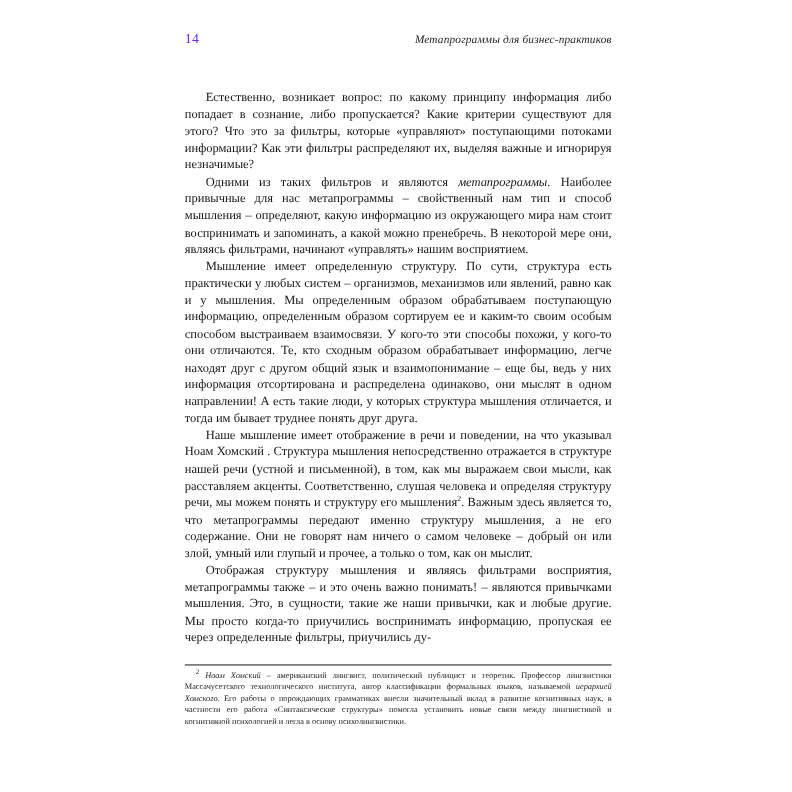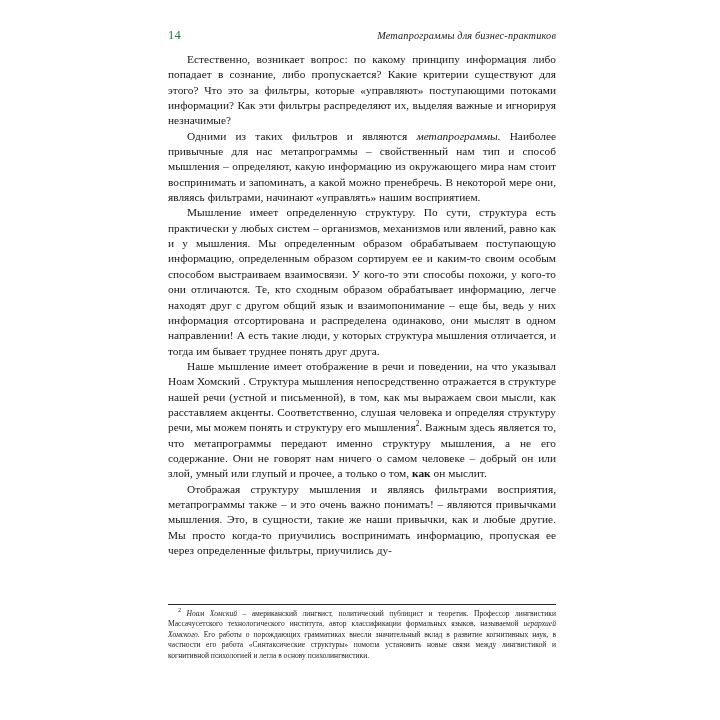--- a/index.html
+++ b/index.html
@@ -28,47 +28,47 @@
   .runhead {
     display: flex;
     align-items: baseline;
     justify-content: space-between;
     margin-top: 28px;
     height: 16px;
   }
   .folio {
     font-size: 12.5px;
     letter-spacing: .2px;
-    color: #15803d;
+    color: #6d28d9;
   }
   .runtitle {
     font-size: 10.3px;
     letter-spacing: .15px;
     color: #212121;
     white-space: nowrap;
     font-style: italic;
   }
   
   .body {
-    margin-top: 8px;
+    margin-top: 38px;
   }
   p.para {
     margin: 0;
     text-indent: 19px;
     text-align: justify;
     font-size: 11.35px;
     line-height: 15.35px;
     color: #161616;
     -webkit-hyphens: manual;
     hyphens: manual;
     word-spacing: .1px;
   }
   p.para + p.para { margin-top: 0; }
   em.it { font-style: italic; }
-  strong.bd { font-weight: bold; }
+  strong.bd { font-weight: normal; }
   sup.fnref {
     font-size: 7.2px;
     vertical-align: super;
     line-height: 0;
   }
   
   .footnote-zone {
     position: absolute;
     left: 0;
     top: 604px;

